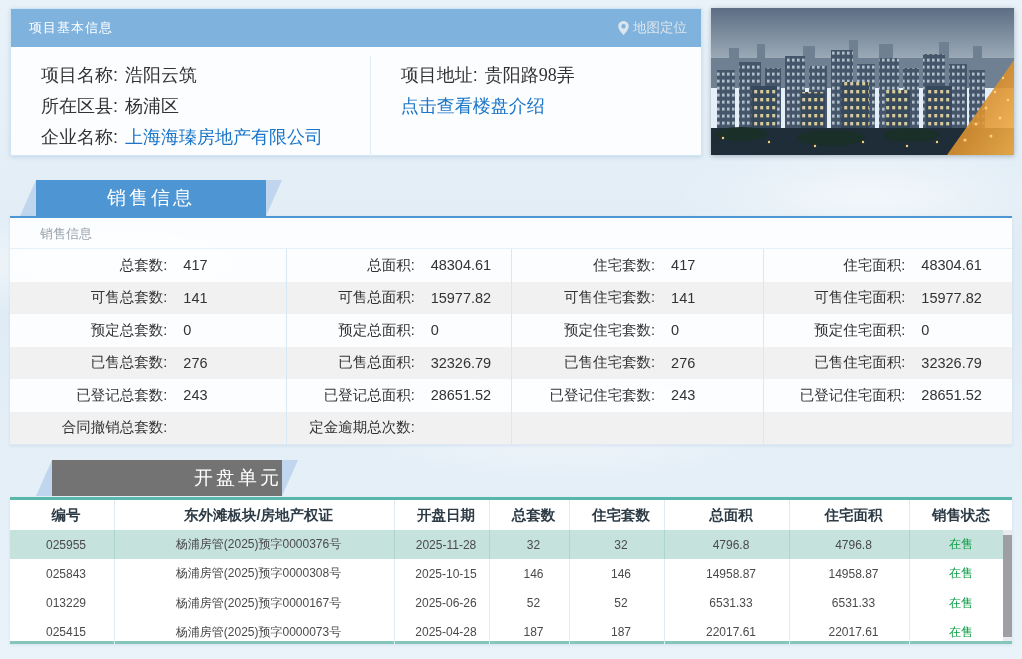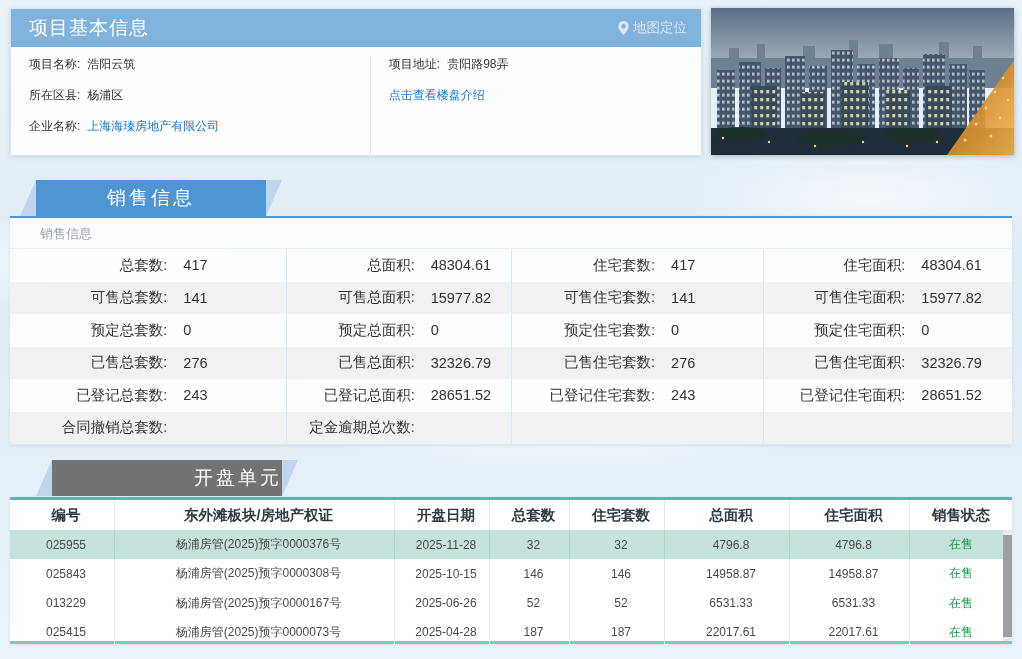--- a/index.html
+++ b/index.html
@@ -18,32 +18,32 @@
   
   .project-panel {
     position:absolute; left:10px; top:8px; width:692px; height:148px;
     background:#fcfdff; border:1px solid #d2e5f4;
     box-shadow:0 1px 4px rgba(110,150,185,.28);
   }
   .panel-header {
     height:38px; background:#7fb3de; display:flex; align-items:center;
     justify-content:space-between; padding:0 14px 0 18px;
   }
-  .panel-title { color:#ffffff; font-size:19px; letter-spacing:1px; }
+  .panel-title { color:#ffffff; font-size:13px; letter-spacing:1px; }
   .map-link {
     color:#dce4eb; font-size:13.5px; display:flex; align-items:center; gap:4px;
     cursor:pointer;
   }
   .map-link svg { display:block; }
   .panel-body { display:flex; padding-top:9px; height:110px; }
   .pb-col { width:52%; }
   .pb-col.right { width:48%; border-left:1px solid #e2edf7; }
-  .field { height:31px; display:flex; align-items:flex-start; padding-left:18px; font-size:12px; color:#333; }
+  .field { height:31px; display:flex; align-items:flex-end; padding-left:30px; font-size:18px; color:#333; }
   .field .flabel { color:#333; }
-  .field .fvalue { margin-left:7px; color:#333; }
+  .field .fvalue { margin-left:7px; color:#333;font-family:Liberation Serif, serif; }
   .field .fvalue.link { color:#1b75c8; cursor:pointer; }
   
   .photo {
     position:absolute; left:711px; top:8px; width:303px; height:147px;
     box-shadow:0 1px 5px rgba(40,60,80,.35); overflow:hidden;
   }
   
   .tab {
     position:absolute; width:230px; height:36px; display:flex; align-items:center;
     justify-content:center; color:#fff; font-size:19px; letter-spacing:3px; cursor:pointer;

